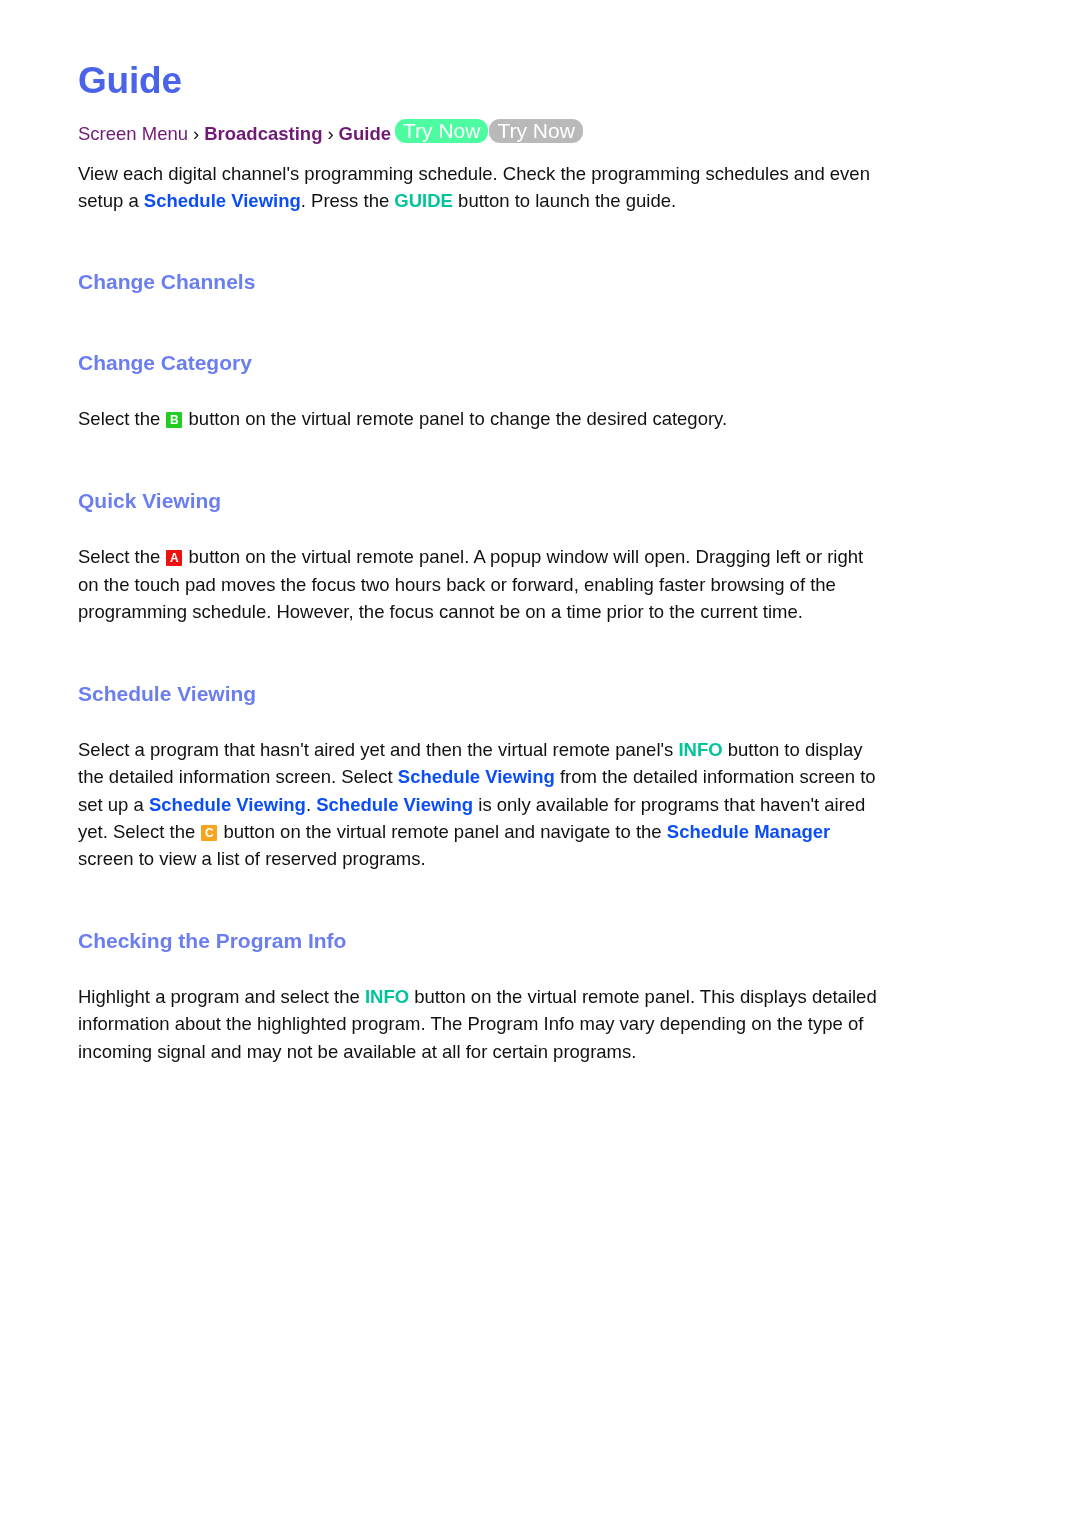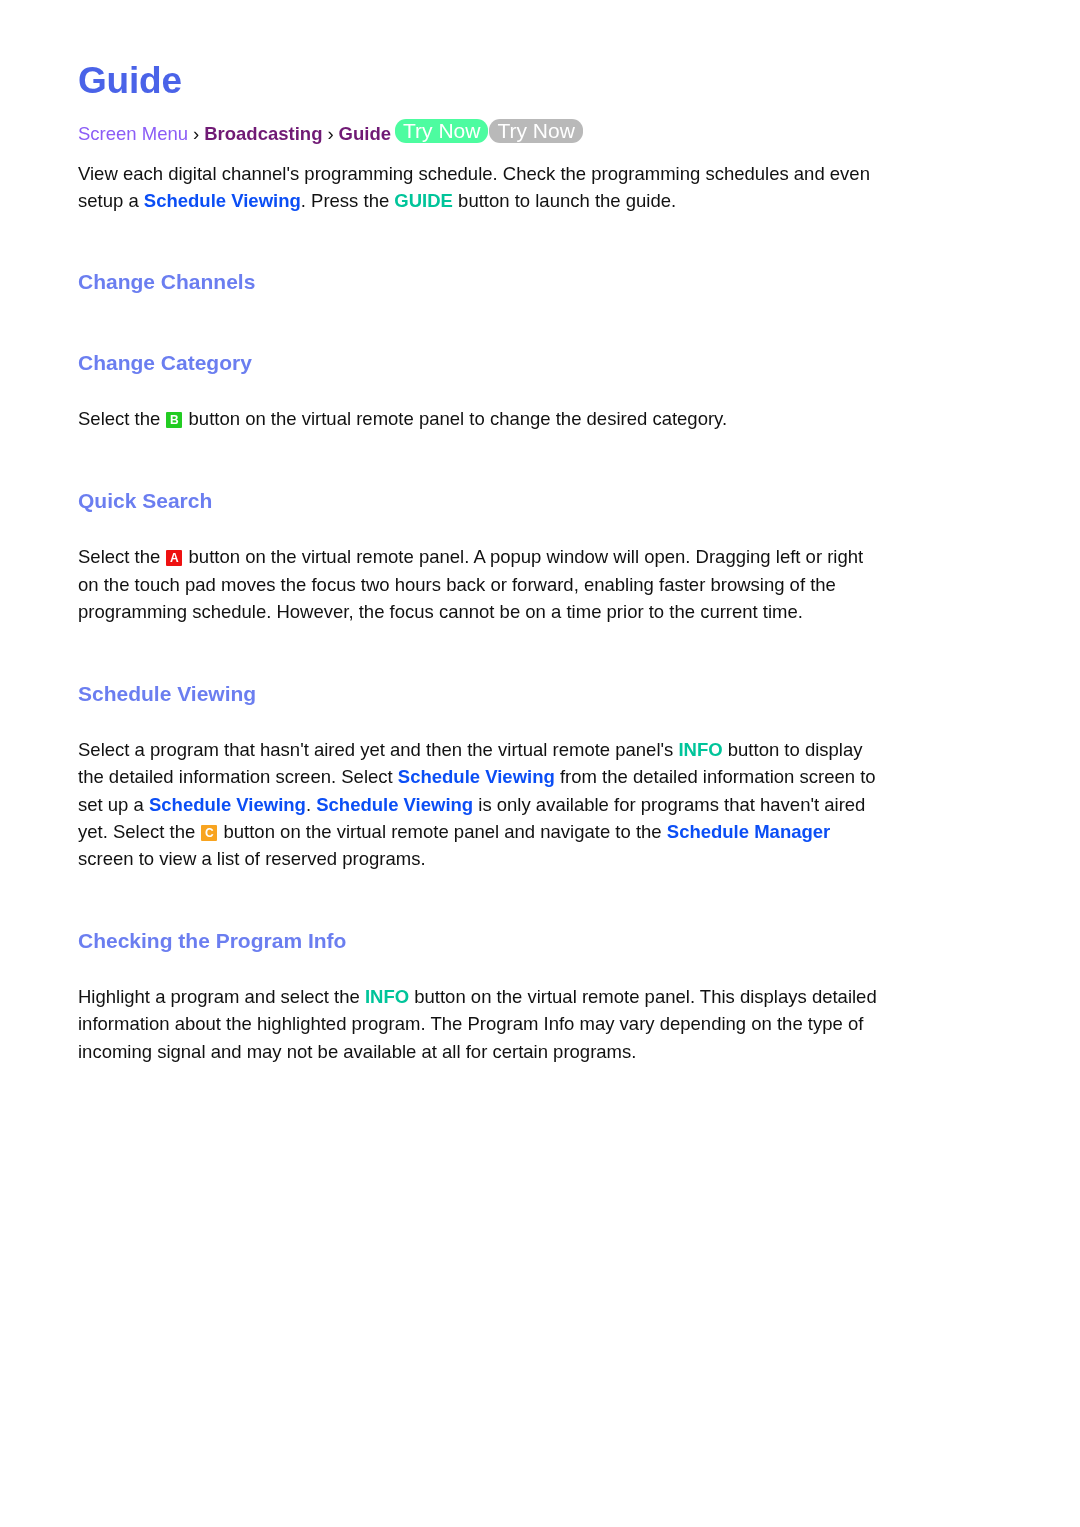--- a/index.html
+++ b/index.html
@@ -34,21 +34,21 @@
   }
 
   
   .breadcrumb {
     font-size: 18.5px;
     line-height: 1.5;
     color: #111111;
     margin: 0 0 13px 0;
     white-space: nowrap;
   }
-  .breadcrumb .crumb-static { color: #8b5cf6; }
+  .breadcrumb .crumb-static { color: #701a75; }
   .breadcrumb .crumb-link { color: #701a75; font-weight: 700; }
   .breadcrumb .crumb-sep {
     color: #111111;
     margin: 0 5px;
     font-weight: 400;
   }
   .badge {
     display: inline-block;
     border-radius: 11px;
     color: #ffffff;
@@ -118,21 +118,21 @@
   <div class="section first">
     <h2 class="section-title">Change Channels</h2>
   </div>
 
   <div class="section">
     <h2 class="section-title">Change Category</h2>
     <p class="body-text"><span>Select the </span><span class="rbtn rbtn-b">B</span><span> button on the virtual remote panel to change the desired category.</span></p>
   </div>
 
   <div class="section">
-    <h2 class="section-title">Quick Search</h2>
+    <h2 class="section-title">Quick Viewing</h2>
     <p class="body-text"><span>Select the </span><span class="rbtn rbtn-a">A</span><span> button on the virtual remote panel. A popup window will open. Dragging left or right on the touch pad moves the focus two hours back or forward, enabling faster browsing of the programming schedule. However, the focus cannot be on a time prior to the current time.</span></p>
   </div>
 
   <div class="section">
     <h2 class="section-title">Schedule Viewing</h2>
     <p class="body-text"><span>Select a program that hasn't aired yet and then the virtual remote panel's </span><span class="teal">INFO</span><span> button to display the detailed information screen. Select </span><span class="lnk">Schedule Viewing</span><span> from the detailed information screen to set up a </span><span class="lnk">Schedule Viewing</span><span>. </span><span class="lnk">Schedule Viewing</span><span> is only available for programs that haven't aired yet. Select the </span><span class="rbtn rbtn-c">C</span><span> button on the virtual remote panel and navigate to the </span><span class="lnk">Schedule Manager</span><span> screen to view a list of reserved programs.</span></p>
   </div>
 
   <div class="section">
     <h2 class="section-title">Checking the Program Info</h2>

